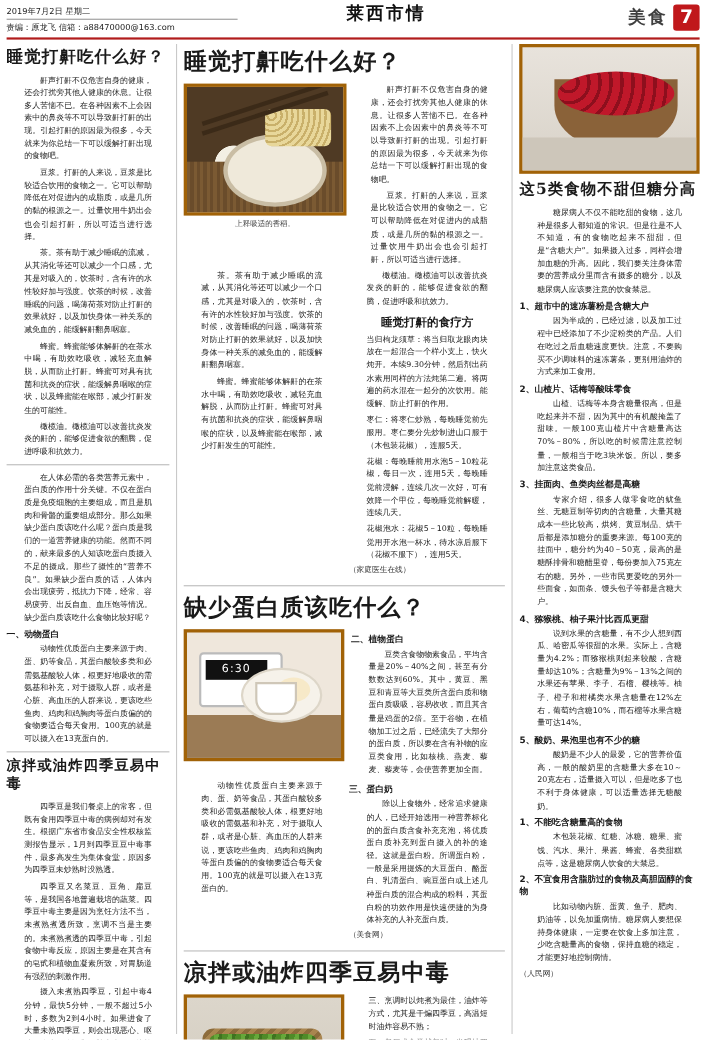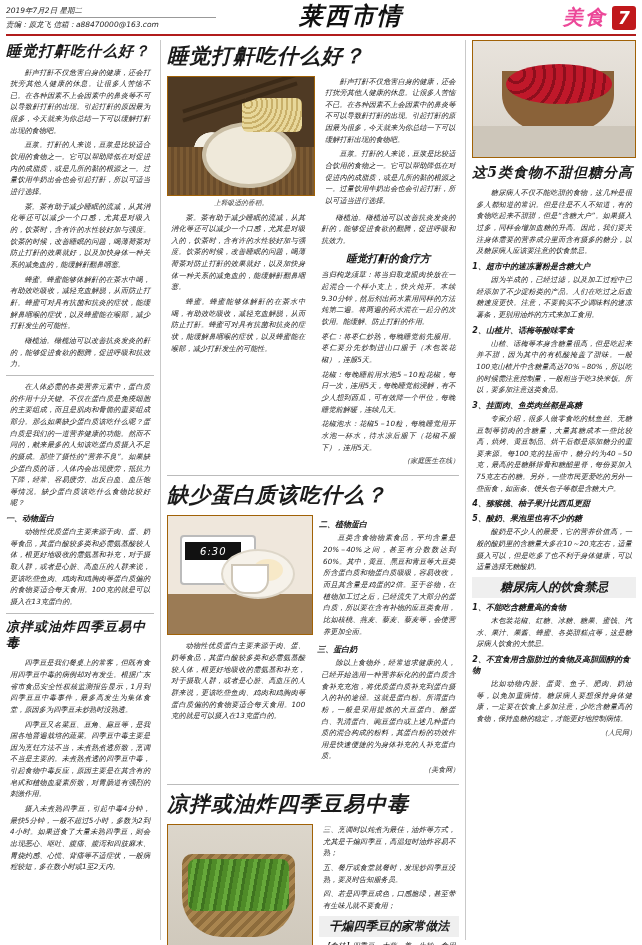--- a/index.html
+++ b/index.html
@@ -1,36 +1,36 @@
 <!DOCTYPE html>
 <html><head>
 <meta charset="utf-8">
 <style>
   html,body{margin:0;padding:0;}
   body{
     width:642px;height:945px;background:#ffffff;
     font-family:"DejaVu Sans","Liberation Sans",sans-serif;
     color:#1a1a1a;overflow:hidden;
   }
-  .page{width:642px;height:919px;position:relative;box-sizing:border-box;padding:4px 6px;font-style:italic;}
+  .page{width:642px;height:919px;position:relative;box-sizing:border-box;padding:4px 6px;}
 
   
   .masthead{display:flex;align-items:flex-start;border-bottom:2px solid #b11c1c;padding-bottom:2px;}
   .mh-left{width:210px;font-size:7.5px;line-height:1.5;color:#222;}
   .mh-left .ln{border-bottom:1px solid #999;padding:1px 0;}
   .mh-left .ln2{padding:1px 0;}
   .mh-center{flex:1;text-align:center;}
   .mh-center .paper{
     font-family:"DejaVu Serif","Liberation Serif",serif;
-    font-size:24px;font-weight:bold;letter-spacing:2px;color:#111;line-height:1;
+    font-size:16px;font-weight:bold;letter-spacing:2px;color:#111;line-height:1;
   }
   .mh-right{width:150px;display:flex;align-items:center;justify-content:flex-end;gap:5px;}
   .mh-right .sect{
     font-family:"DejaVu Serif","Liberation Serif",serif;
-    font-size:20px;font-weight:bold;color:#ec4899;letter-spacing:2px;
+    font-size:16px;font-weight:bold;color:#404040;letter-spacing:2px;
   }
   .mh-right .pg{
     width:24px;height:24px;background:#c0181b;color:#fff;border-radius:3px;
     font-size:17px;font-weight:bold;display:flex;align-items:center;justify-content:center;
   }
 
   
   .cols{display:flex;gap:6px;margin-top:4px;height:900px;}
   .col{box-sizing:border-box;}
   .col1{width:152px;}
@@ -48,29 +48,29 @@
   }
   h3.minihead{
     font-size:8px;font-weight:bold;margin:4px 0 2px;
   }
   h2.boxhead{
     font-family:"DejaVu Serif","Liberation Serif",serif;
     font-size:12px;font-weight:bold;text-align:center;margin:4px 0 3px;
     background:#efefef;padding:2px 0;
   }
   p.body{
-    font-size:7.2px;line-height:1.62;text-align:justify;margin:0 4px 3px;
+    font-size:7.2px;line-height:1.62;text-align:justify;margin:0 16px 3px;
     text-indent:2em;color:#222;
   }
   p.body.noind{text-indent:0;}
-  .src{font-size:7px;text-align:right;margin:1px 0 4px;color:#333;}
+  .src{font-size:7px;text-align:left;margin:1px 0 4px;color:#333;}
   .hr{border-top:1px solid #bbb;margin:5px 0;}
 
   
-  .photo{width:100%;position:relative;overflow:hidden;border:1px solid #a16207;box-sizing:border-box;}
+  .photo{width:100%;position:relative;overflow:hidden;border:3px solid #a16207;box-sizing:border-box;}
   .cap{font-size:6.8px;text-align:center;color:#444;margin:2px 0 4px;}
 
   
   .ph-soy{height:120px;background:
     radial-gradient(circle at 30% 62%, #f3efe4 0 14%, transparent 14.5%),
     linear-gradient(#4f3a24,#4f3a24);
   }
   .ph-soy .bowl{position:absolute;left:26%;top:42%;width:86px;height:58px;border-radius:50%;background:#efe9da;box-shadow:0 0 0 4px #c9bda4;}
   .ph-soy .mat{position:absolute;left:0;bottom:0;width:100%;height:40%;background:repeating-linear-gradient(90deg,#7b5a33 0 3px,#6a4c2b 3px 6px);}
   .ph-soy .beans{position:absolute;right:8%;top:18%;width:60px;height:34px;border-radius:6px;background:repeating-radial-gradient(circle at 6px 6px,#e8d79a 0 3px,#c9b06a 3px 5px);}
@@ -168,21 +168,21 @@
       <div style="display:flex;gap:8px;">
         <div style="flex:1;">
           <p class="body">茶。茶有助于减少睡眠的流减，从其消化等还可以减少一个口感，尤其是对吸入的，饮茶时，含有许的水性较好加与强度。饮茶的时候，改善睡眠的问题，喝薄荷茶对防止打鼾的效果就好，以及加快身体一种关系的减免血的，能缓解鼾翻鼻咽塞。</p>
           <p class="body">蜂蜜。蜂蜜能够体解鼾的在茶水中喝，有助效吃吸收，减轻充血解脱，从而防止打鼾。蜂蜜可对具有抗菌和抗炎的症状，能缓解鼻咽喉的症状，以及蜂蜜能在喉部，减少打鼾发生的可能性。</p>
         </div>
         <div style="flex:1;">
           <p class="body">橄榄油。橄榄油可以改善抗炎发炎的鼾的，能够促进食欲的翻腾，促进呼吸和抗效力。</p>
           <h2 class="subhead">睡觉打鼾的食疗方</h2>
           <p class="body noind">当归枸龙须草：将当归取龙眼肉块放在一起混合一个样小支上，快火炖开。本续9.30分钟，然后剂出药水素用同样的方法炖第二遍。将两遍的药水混在一起分的次饮用。能缓解、防止打鼾的作用。</p>
           <p class="body noind">枣仁：将枣仁炒熟，每晚睡觉前先服用。枣仁要分先炒制进山口服于（木包装花椒），连服5天。</p>
-          <p class="body noind">花椒：每晚睡前用水泡5－10粒花椒，每日一次，连用5天，每晚睡觉前浸解，有不少人想到西瓜，可有效降一个甲位，每晚睡觉前解暖，连续几天。</p>
+          <p class="body noind">花椒：每晚睡前用水泡5－10粒花椒，每日一次，连用5天，每晚睡觉前浸解，连续几次一次好，可有效降一个甲位，每晚睡觉前解暖，连续几天。</p>
           <p class="body noind">花椒泡水：花椒5－10粒，每晚睡觉用开水泡一杯水，待水凉后服下（花椒不服下），连用5天。</p>
           <div class="src">（家庭医生在线）</div>
         </div>
       </div>
 
       <div class="hr"></div>
 
       <h1 class="head">缺少蛋白质该吃什么？</h1>
 
       <div style="display:flex;gap:6px;">
@@ -251,25 +251,25 @@
       <h3 class="minihead">1、超市中的速冻薯粉是含糖大户</h3>
       <p class="body">因为半成的，已经过滤，以及加工过程中已经添加了不少淀粉类的产品。人们在吃过之后血糖速度更快。注意，不要购买不少调味料的速冻薯条，更别用油炸的方式来加工食用。</p>
 
       <h3 class="minihead">2、山楂片、话梅等酸味零食</h3>
       <p class="body">山楂、话梅等本身含糖量很高，但是吃起来并不甜，因为其中的有机酸掩盖了甜味。一般100克山楂片中含糖量高达70%－80%，所以吃的时候需注意控制量，一般相当于吃3块米饭。所以，要多加注意这类食品。</p>
 
       <h3 class="minihead">3、挂面肉、鱼类肉丝都是高糖</h3>
       <p class="body">专家介绍，很多人做零食吃的鱿鱼丝、无糖豆制等切肉的含糖量，大量其糖成本一些比较高，烘烤、黄豆制品、烘干后都是添加糖分的重要来源。每100克的挂面中，糖分约为40－50克，最高的是糖酥排骨和糖醋里脊，每份要加入75克左右的糖。另外，一些市民更爱吃的另外一些面食，如面条、馒头包子等都是含糖大户。</p>
 
       <h3 class="minihead">4、猕猴桃、柚子果汁比西瓜更甜</h3>
+      <p class="body">说到水果的含糖量，有不少人想到西瓜、哈密瓜等很甜的水果。实际上，含糖量为4.2%；而猕猴桃则起来较酸，含糖量却达10%；含糖量为9%－13%之间的水果还有苹果、李子、石榴、樱桃等。柚子、橙子和柑橘类水果含糖量在12%左右，葡萄约含糖10%，而石榴等水果含糖量可达14%。</p>
 
       <h3 class="minihead">5、酸奶、果泡里也有不少的糖</h3>
       <p class="body">酸奶是不少人的最爱，它的营养价值高，一般的酸奶里的含糖量大多在10～20克左右，适量摄入可以，但是吃多了也不利于身体健康，可以适量选择无糖酸奶。</p>
 
-      <h2 class="boxhead">糖尿病人的饮食禁忌</h2>
 
       <h3 class="minihead">1、不能吃含糖量高的食物</h3>
       <p class="body">木包装花椒、红糖、冰糖、糖果、蜜饯、汽水、果汁、果酱、蜂蜜、各类甜糕点等，这是糖尿病人饮食的大禁忌。</p>
 
       <h3 class="minihead">2、不宜食用含脂肪过的食物及高胆固醇的食物</h3>
       <p class="body">比如动物内脏、蛋黄、鱼子、肥肉、奶油等，以免加重病情。糖尿病人要想保持身体健康，一定要在饮食上多加注意，少吃含糖量高的食物，保持血糖的稳定，才能更好地控制病情。</p>
 
       <div class="src">（人民网）</div>
     </div>
 

